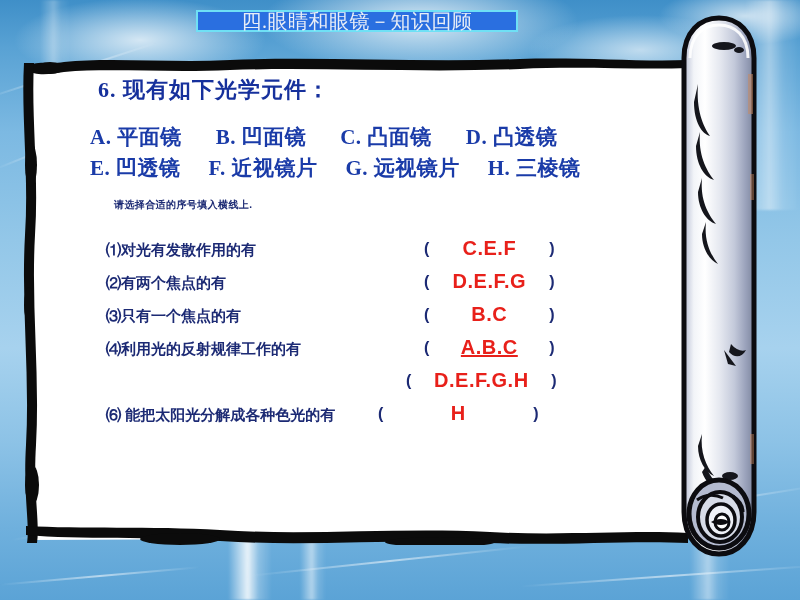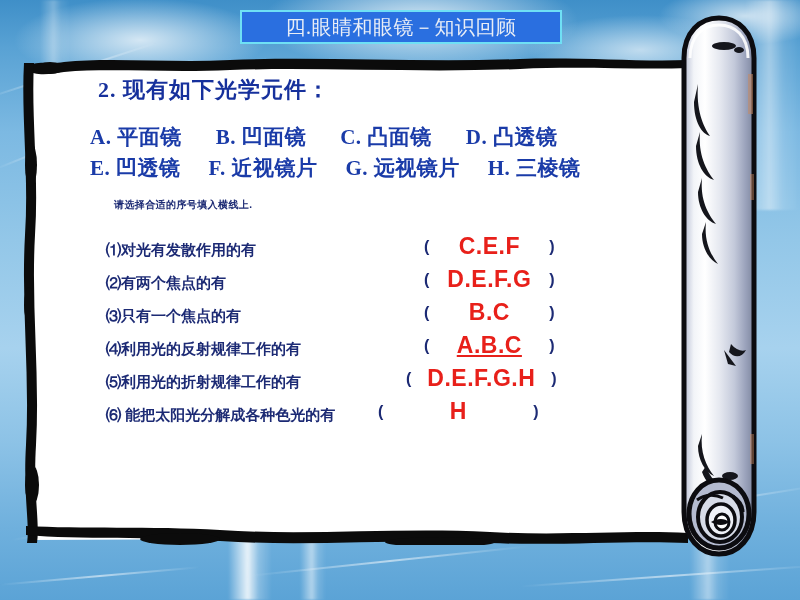--- a/index.html
+++ b/index.html
@@ -72,28 +72,27 @@
   .st5 { left: 520px; top: 575px; width: 300px; transform: rotate(-4deg); }
   .st6 { left: 560px; top: 505px; width: 260px; transform: rotate(-9deg); }
   .st7 { left: 0px;   top: 575px; width: 200px; transform: rotate(-5deg); }
 
   
   #title-banner {
     position: absolute;
     left: 196px;
     top: 10px;
     width: 322px;
-    height: 34px;
+    height: 22px;
     background: #2a6fe0;
     border: 2px solid #6fe0f5;
     box-sizing: border-box;
     display: flex;
     align-items: center;
     justify-content: center;
-    margin-left: 44px;
   }
   #title-banner .title-text {
     color: #e9eef6;
     font-family: "Liberation Serif", "DejaVu Serif", serif;
     font-size: 20px;
     letter-spacing: 0.5px;
     line-height: 1;
     white-space: nowrap;
   }
 
@@ -193,21 +192,21 @@
     align-items: center;
     font-family: "Liberation Sans", "DejaVu Sans", sans-serif;
     font-weight: bold;
   }
   .paren {
     color: #1c2a74;
     font-size: 16px;
   }
   .answer {
     color: #e8201a;
-    font-size: 23px;
+    font-size: 20px;
     font-family: "Liberation Sans", "DejaVu Sans", sans-serif;
     font-weight: bold;
     text-align: center;
     letter-spacing: 0.5px;
   }
 
   
   .qrow[data-row="0"] .qanswer-group { left: 318px; }
   .qrow[data-row="1"] .qanswer-group { left: 318px; }
   .qrow[data-row="2"] .qanswer-group { left: 318px; }
@@ -279,21 +278,21 @@
       <ellipse cx="30" cy="13" rx="14" ry="6" fill="#0b0b0b"></ellipse>
       <ellipse cx="11" cy="110" rx="6" ry="22" fill="#0b0b0b"></ellipse>
       <ellipse cx="9" cy="250" rx="5" ry="18" fill="#0b0b0b"></ellipse>
       <ellipse cx="12" cy="430" rx="7" ry="20" fill="#0b0b0b"></ellipse>
       <ellipse cx="160" cy="484" rx="40" ry="6" fill="#0b0b0b"></ellipse>
       <ellipse cx="420" cy="487" rx="55" ry="5" fill="#0b0b0b"></ellipse>
     </svg>
 
     <div id="paper-content">
 
-      <div class="headline">2. 现有如下光学元件：</div>
+      <div class="headline">6. 现有如下光学元件：</div>
 
       <div class="options-row r2">
         <span class="option">E. 凹透镜</span>
         <span class="option">F. 近视镜片</span>
         <span class="option">G. 远视镜片</span>
         <span class="option">H. 三棱镜</span>
       </div>
 
       <div class="options-row r1">
         <span class="option">A. 平面镜</span>
@@ -336,21 +335,20 @@
         <div class="qrow" data-row="3">
           <span class="qtext">⑷利用光的反射规律工作的有</span>
           <span class="qanswer-group">
             <span class="paren">(</span>
             <span class="answer">A.B.C</span>
             <span class="paren">)</span>
           </span>
         </div>
 
         <div class="qrow" data-row="4">
-          <span class="qtext">⑸利用光的折射规律工作的有</span>
           <span class="qanswer-group">
             <span class="paren">(</span>
             <span class="answer">D.E.F.G.H</span>
             <span class="paren">)</span>
           </span>
         </div>
 
         <div class="qrow" data-row="5">
           <span class="qtext">⑹ 能把太阳光分解成各种色光的有</span>
           <span class="qanswer-group">

